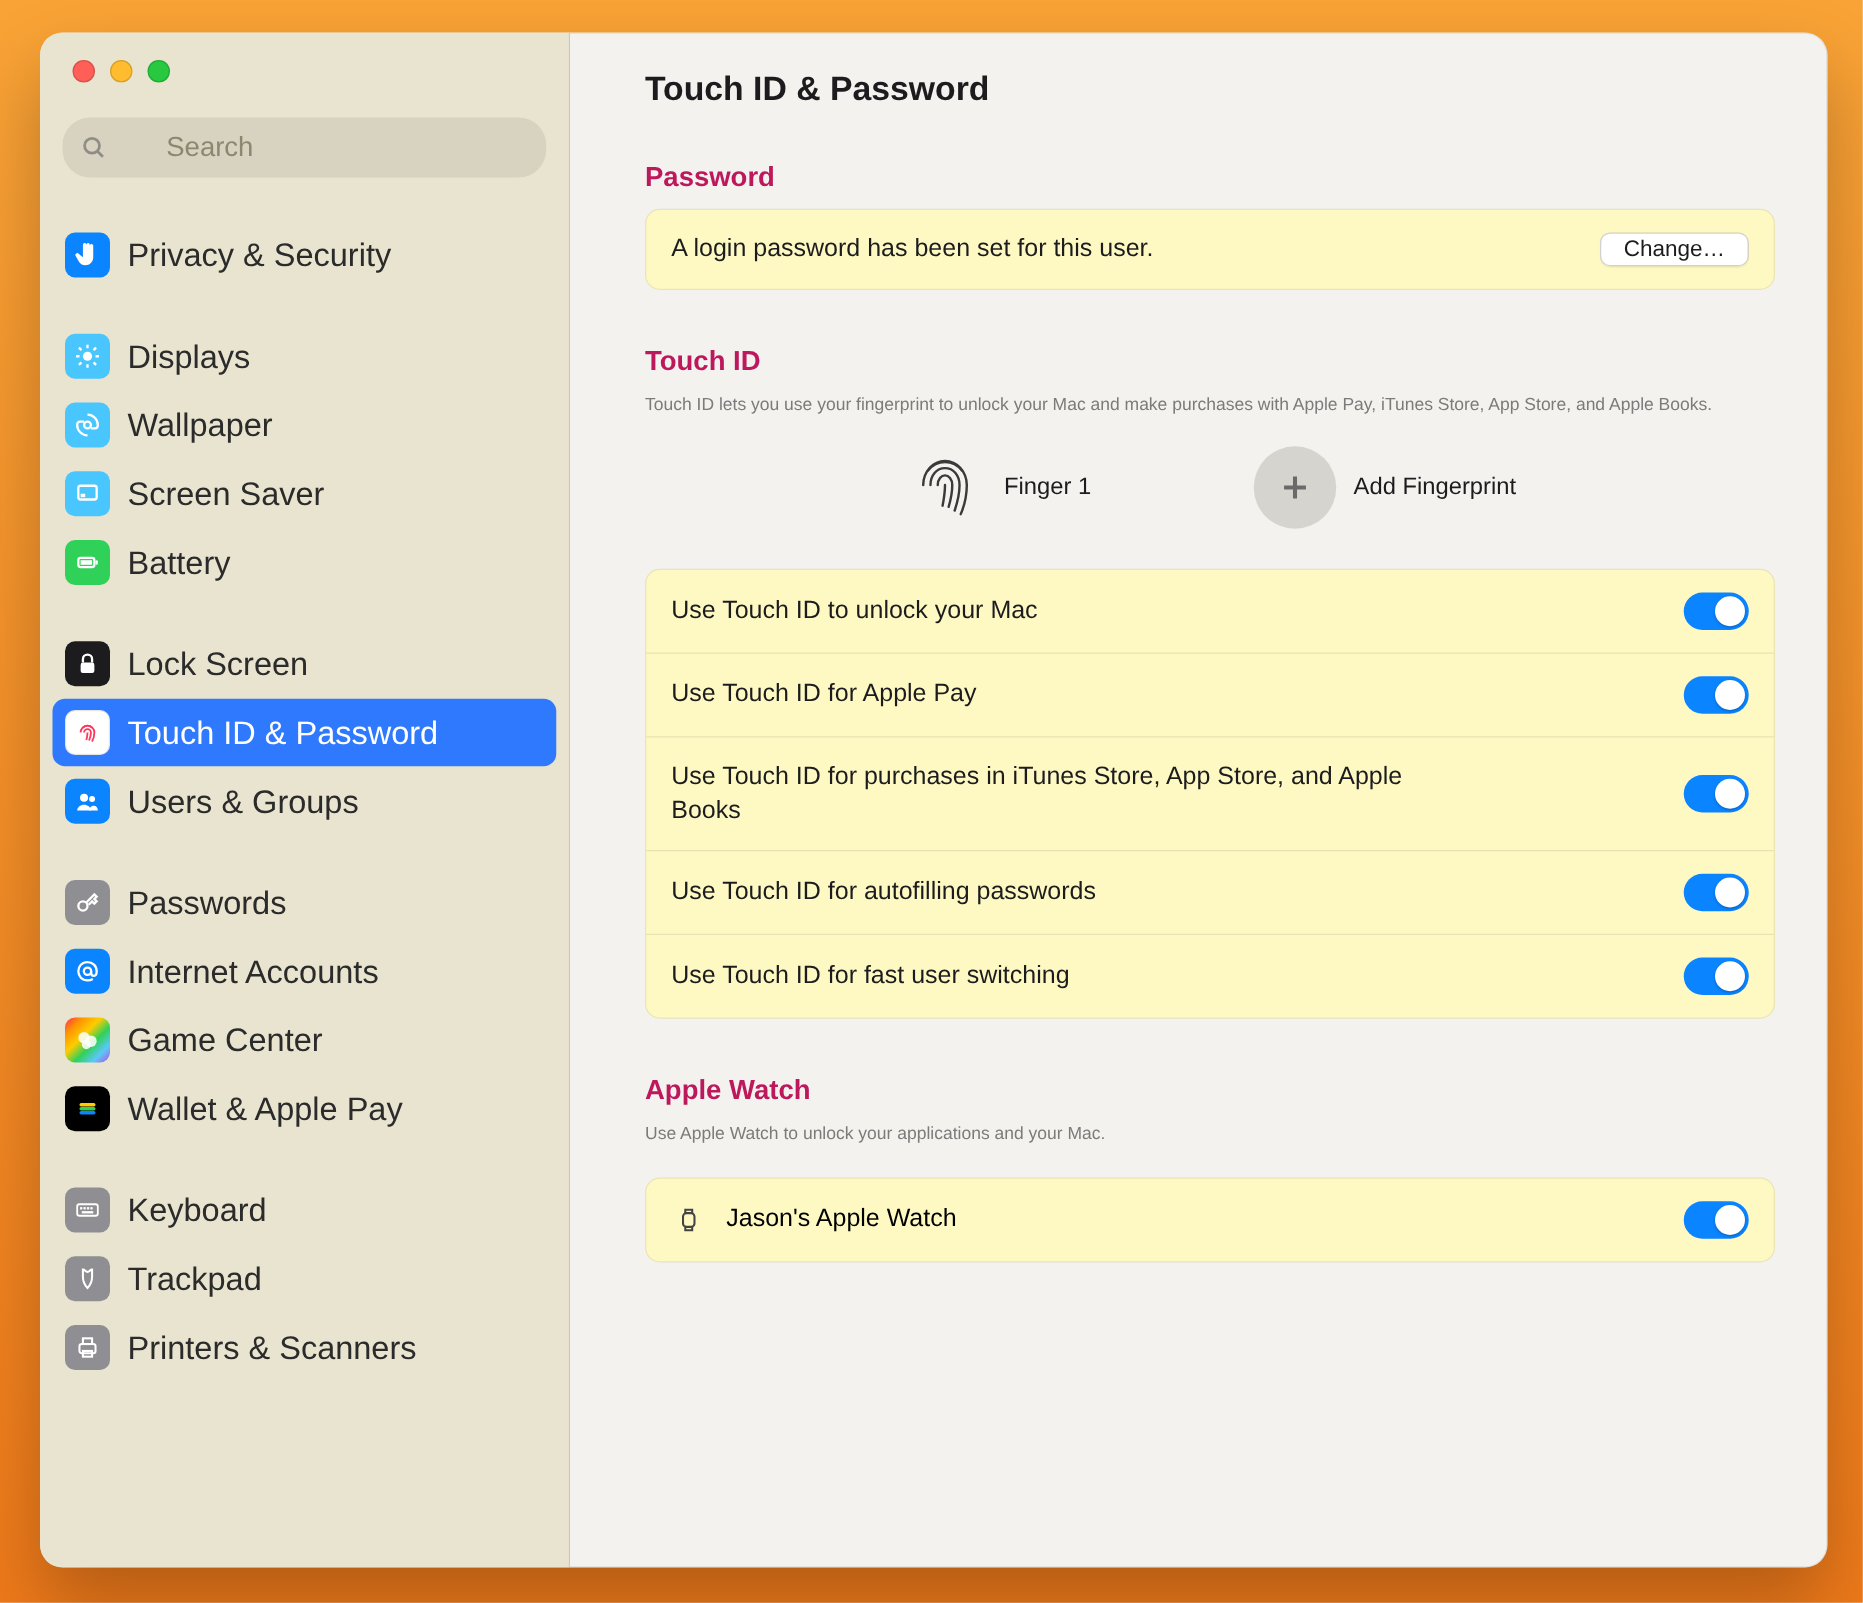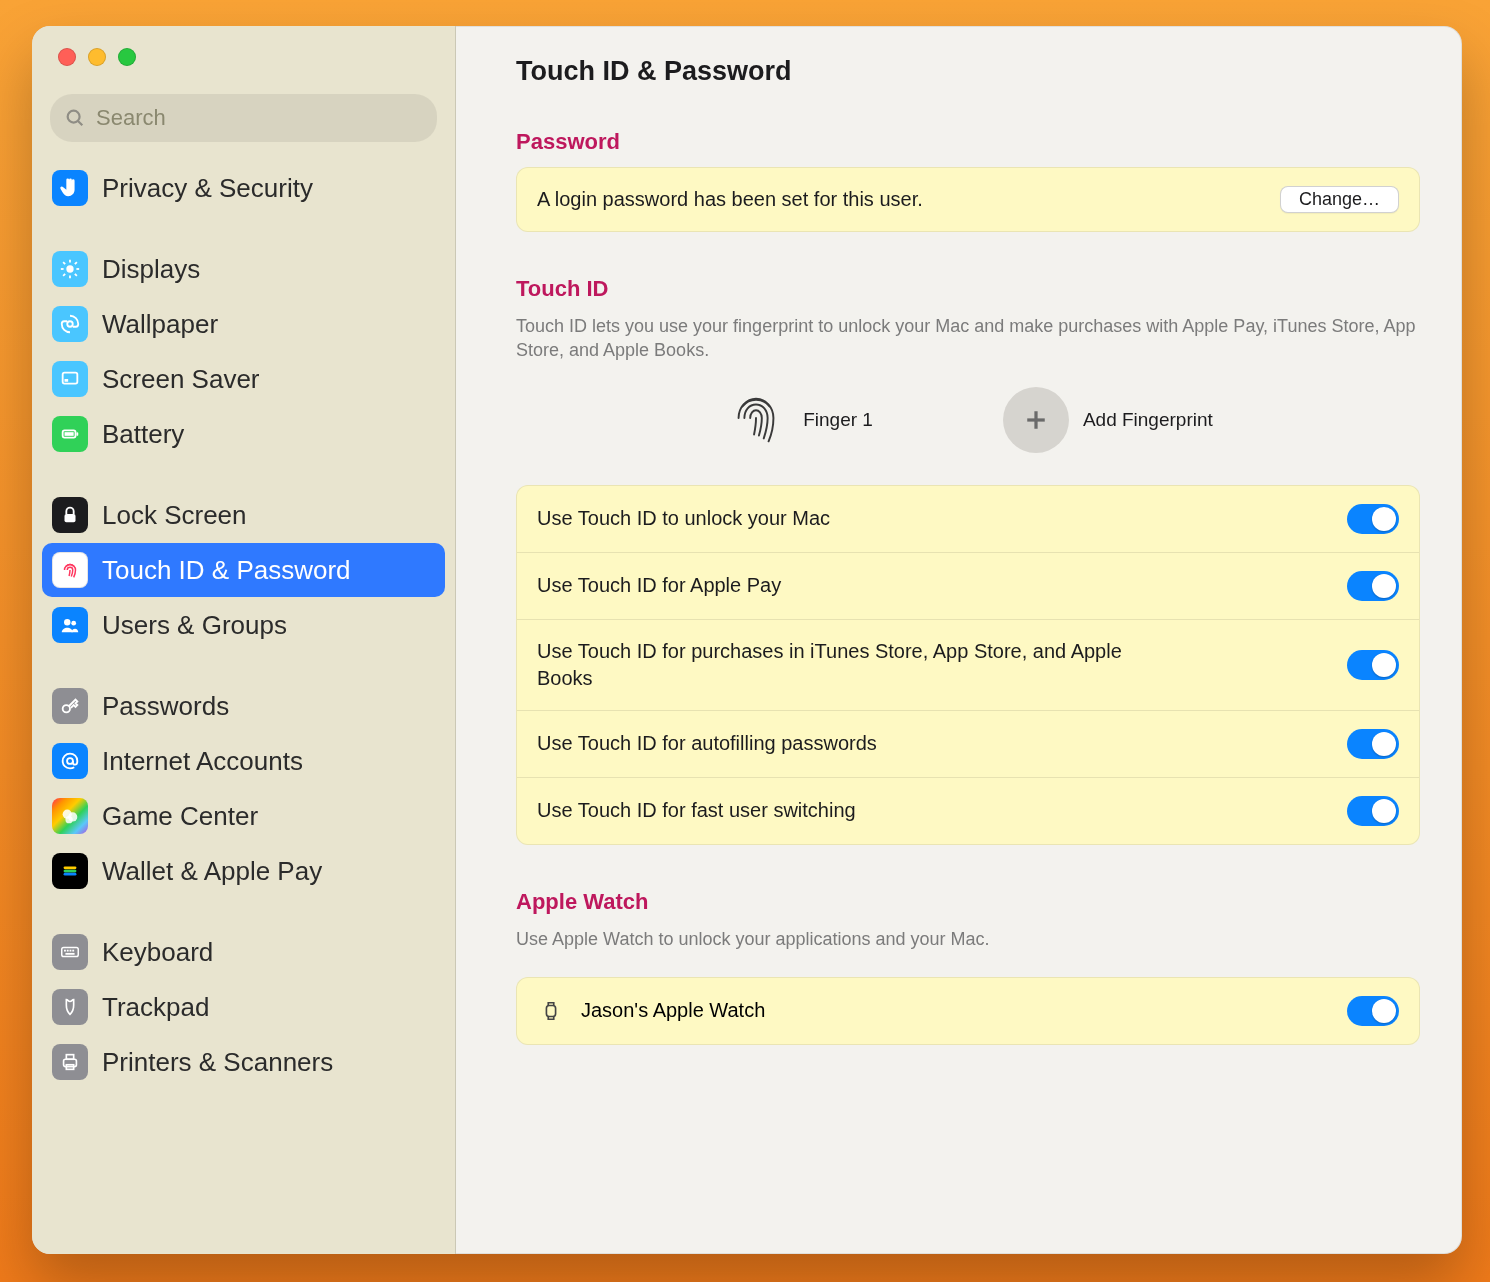--- a/index.html
+++ b/index.html
@@ -32,25 +32,25 @@
     display: flex; gap: 12px; padding: 22px 0 10px 26px;
   }
   .traffic span {
     width: 18px; height: 18px; border-radius: 50%;
     box-shadow: inset 0 0 0 1px rgba(0,0,0,.15);
   }
   .tl-close { background:#ff5f57; }
   .tl-min { background:#febc2e; }
   .tl-max { background:#28c840; }
   .search-wrap {
-    margin: 18px 18px 8px 18px;
+    margin: 18px 18px 24px 18px;
     background: rgba(0,0,0,.07);
     border-radius: 22px;
     display:flex; align-items:center;
-    height:48px; padding:0 14px;
+    height:48px; padding:0 14px;gap:37px;
   }
   .search-wrap svg { width:22px; height:22px; opacity:.55; margin-right:10px; }
   .search-wrap input {
     border:none; outline:none; background:transparent;
     font-size:22px; color:#444; flex:1;
   }
   .search-wrap input::placeholder { color:#8a886f; }
   .side-scroll {
     flex:1; overflow:hidden; position:relative;
     margin-top:4px;
@@ -90,21 +90,21 @@
     position:absolute; left:0; right:0; top:0;
     padding: 30px 42px 40px 60px;
   }
   h1.page-title {
     font-size:27px; font-weight:700; color:#1c1c1e; margin-bottom:42px;
   }
   .section-title {
     font-size:22px; font-weight:700; color:#be185d; margin-bottom:12px;
   }
   .section-desc {
-    font-size:18px; color:#7b7b7b; line-height:1.35; margin-top:4px;
+    font-size:14px; color:#7b7b7b; line-height:1.35; margin-top:4px;
   }
   .panel {
     background:#fef9c3;
     border:1px solid rgba(0,0,0,.08);
     border-radius:12px;
   }
   .panel-row {
     display:flex; align-items:center; justify-content:space-between;
     padding:18px 20px;
   }

